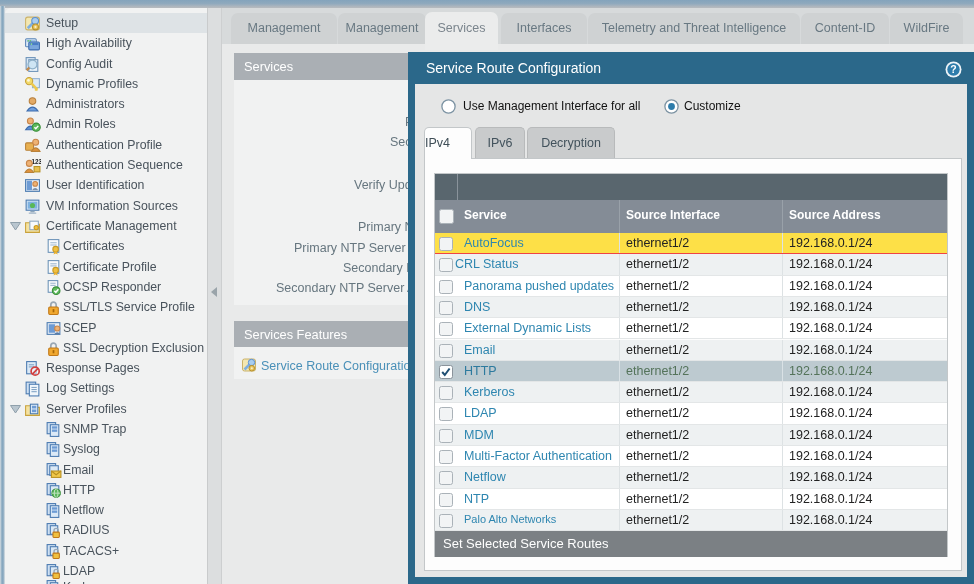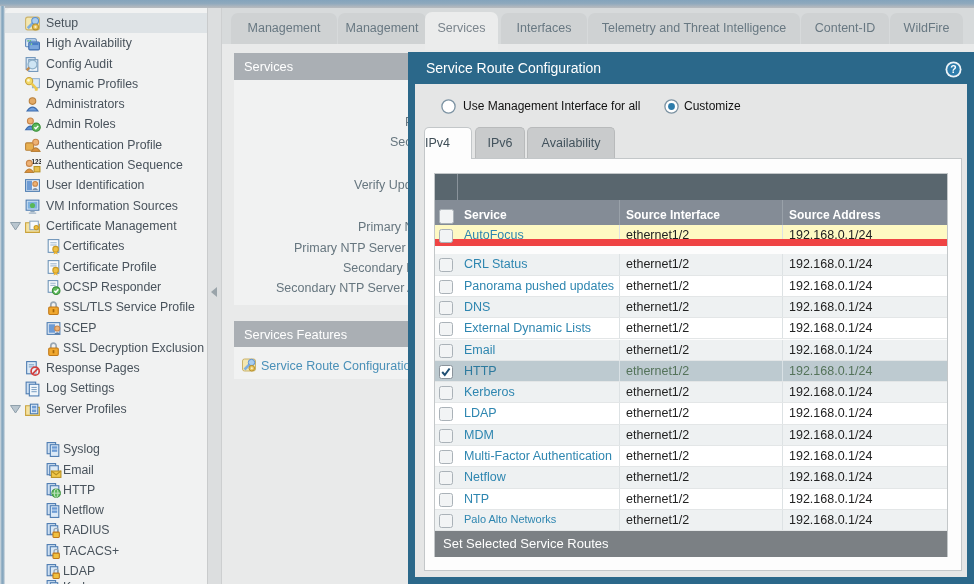--- a/index.html
+++ b/index.html
@@ -205,20 +205,29 @@
       <svg style="left:5px;top:6px" width="11" height="9" viewBox="0 0 11 9">
         <path d="M0.5 0.5 L10.5 0.5 L5.5 8z" fill="#b9c6cf" stroke="#8fa0ab" stroke-width="1"></path>
       </svg>
       <svg style="left:19px" width="17" height="17" viewBox="0 0 16 16">
         <path d="M1.5 4.5 l0 9 13 0 0 -7.5 -7 0 -1.5 -1.5 z" fill="#f5e2a0" stroke="#c8a23c"></path>
         <rect x="6" y="3" width="7" height="9" fill="#dbe9f6" stroke="#4a7ab0"></rect>
         <rect x="7.5" y="4.5" width="4" height="2.5" fill="#6d9bd4"></rect>
         <rect x="7.5" y="8" width="4" height="2.5" fill="#6d9bd4"></rect>
       </svg>
       <span class="lbl" style="left:41px">Server Profiles</span>
+    </div>
+<div class="srow" style="top:411px">
+      <svg style="left:40px" width="17" height="17" viewBox="0 0 16 16">
+        <rect x="2" y="1.5" width="8" height="10.5" fill="#cfe0f2" stroke="#4a7ab0"></rect>
+        <rect x="5" y="3.5" width="8" height="11" fill="#dbe9f6" stroke="#4a7ab0"></rect>
+        <rect x="6.5" y="5" width="5" height="2.2" fill="#6d9bd4"></rect>
+        <rect x="6.5" y="8" width="5" height="2.2" fill="#6d9bd4"></rect>
+      </svg>
+      <span class="lbl" style="left:58px">SNMP Trap</span>
     </div>
 <div class="srow" style="top:431px">
       <svg style="left:40px" width="17" height="17" viewBox="0 0 16 16">
         <rect x="2" y="1.5" width="8" height="10.5" fill="#cfe0f2" stroke="#4a7ab0"></rect>
         <rect x="5" y="3.5" width="8" height="11" fill="#dbe9f6" stroke="#4a7ab0"></rect>
         <rect x="6.5" y="5" width="5" height="2.2" fill="#6d9bd4"></rect>
         <rect x="6.5" y="8" width="5" height="2.2" fill="#6d9bd4"></rect>
       </svg>
       <span class="lbl" style="left:58px">Syslog</span>
     </div>
@@ -334,51 +343,51 @@
         <circle cx="7.5" cy="7.5" r="6.6" fill="#fff" stroke="#7c93a3" stroke-width="1.3"></circle>
       </svg>
 <div style="position:absolute;left:48px;top:15px;font-size:12px;color:#111;line-height:15px;">Use Management Interface for all</div>
 <svg style="position:absolute;left:249px;top:15px" width="15" height="15" viewBox="0 0 15 15">
         <circle cx="7.5" cy="7.5" r="6.6" fill="#fff" stroke="#7c93a3" stroke-width="1.3"></circle>
         <circle cx="7.5" cy="7.5" r="3.4" fill="#2d7cab"></circle>
       </svg>
 <div style="position:absolute;left:269px;top:15px;font-size:12px;color:#111;line-height:15px;">Customize</div>
 <div style="position:absolute;left:9px;top:43px;width:48px;height:32px;border-radius:5px 5px 0 0;background:#fdfdfd;border:1px solid #c3c7c9;border-bottom:none;z-index:2;color:#3f4e57;font-size:12.5px;text-align:left;line-height:31px;">IPv4</div>
 <div style="position:absolute;left:60px;top:43px;width:50px;height:32px;border-radius:5px 5px 0 0;background:#c9cbcc;border:1px solid #b8babb;border-bottom:none;color:#42525c;font-size:12.5px;text-align:center;line-height:31px;">IPv6</div>
-<div style="position:absolute;left:112px;top:43px;width:88px;height:32px;border-radius:5px 5px 0 0;background:#c9cbcc;border:1px solid #b8babb;border-bottom:none;color:#42525c;font-size:12.5px;text-align:center;line-height:31px;">Availability</div>
+<div style="position:absolute;left:112px;top:43px;width:88px;height:32px;border-radius:5px 5px 0 0;background:#c9cbcc;border:1px solid #b8babb;border-bottom:none;color:#42525c;font-size:12.5px;text-align:center;line-height:31px;">Decryption</div>
 <div style="position:absolute;left:9px;top:74px;width:538px;height:413px;background:#fdfdfd;border:1px solid #c3c7c9;z-index:1;">
 <div style="position:absolute;left:9px;top:14px;width:514px;height:384px;border:1px solid #c3c7c9;">
 <div style="position:absolute;left:0;top:0;width:100%;height:26px;background:#59666e;">
             <div style="position:absolute;left:22px;top:0;width:1px;height:26px;background:#8a939b;"></div>
           </div>
 <div style="position:absolute;left:0;top:26px;width:100%;height:33px;background:#848c96;">
 <svg style="position:absolute;left:4px;top:9px" width="15" height="15" viewBox="0 0 15 15">
               <rect x="0.5" y="0.5" width="14" height="14" rx="2" fill="#f2f4f5" stroke="#aab2b8"></rect>
             </svg>
 <div style="position:absolute;left:29px;top:8px;font-size:12px;font-weight:bold;color:#fff;">Service</div>
 <div style="position:absolute;left:191px;top:8px;font-size:12px;font-weight:bold;color:#fff;">Source Interface</div>
 <div style="position:absolute;left:354px;top:8px;font-size:12px;font-weight:bold;color:#fff;">Source Address</div>
 <div style="position:absolute;left:184px;top:0;width:1px;height:33px;background:#99a1a9;"></div>
 <div style="position:absolute;left:347px;top:0;width:1px;height:33px;background:#99a1a9;"></div>
 </div>
-<div style="position:absolute;left:0;top:51px;width:100%;height:21.3px;background:#fef9c3;border-bottom:7px solid #ef4444;">
+<div style="position:absolute;left:0;top:59.0px;width:100%;height:21.3px;background:#fde047;border-bottom:1px solid #ef4444;">
 <svg style="position:absolute;left:4px;top:4px" width="14" height="14" viewBox="0 0 14 14">
               <rect x="0.5" y="0.5" width="13" height="13" rx="2" fill="#f2f4f5" stroke="#aab2b8"></rect>
             </svg>
 <div style="position:absolute;left:29px;top:3px;font-size:12.5px;color:#2e86b0;white-space:nowrap;">AutoFocus</div>
 <div style="position:absolute;left:191px;top:3px;font-size:12.5px;color:#222;">ethernet1/2</div>
 <div style="position:absolute;left:354px;top:3px;font-size:12.5px;color:#222;">192.168.0.1/24</div>
 <div style="position:absolute;left:184px;top:0;width:1px;height:100%;background:#dde2e4;"></div>
 <div style="position:absolute;left:347px;top:0;width:1px;height:100%;background:#dde2e4;"></div>
 </div>
 <div style="position:absolute;left:0;top:80.3px;width:100%;height:21.3px;background:#eef1f2;border-bottom:1px solid #e3e6e7;">
 <svg style="position:absolute;left:4px;top:4px" width="14" height="14" viewBox="0 0 14 14">
               <rect x="0.5" y="0.5" width="13" height="13" rx="2" fill="#f2f4f5" stroke="#aab2b8"></rect>
             </svg>
-<div style="position:absolute;left:29px;top:3px;font-size:12.5px;color:#2e86b0;white-space:nowrap;">CRL Status</div>
+<div style="position:absolute;left:20px;top:3px;font-size:12.5px;color:#2e86b0;white-space:nowrap;">CRL Status</div>
 <div style="position:absolute;left:191px;top:3px;font-size:12.5px;color:#222;">ethernet1/2</div>
 <div style="position:absolute;left:354px;top:3px;font-size:12.5px;color:#222;">192.168.0.1/24</div>
 <div style="position:absolute;left:184px;top:0;width:1px;height:100%;background:#dde2e4;"></div>
 <div style="position:absolute;left:347px;top:0;width:1px;height:100%;background:#dde2e4;"></div>
 </div>
 <div style="position:absolute;left:0;top:101.6px;width:100%;height:21.3px;background:#ffffff;border-bottom:1px solid #e3e6e7;">
 <svg style="position:absolute;left:4px;top:4px" width="14" height="14" viewBox="0 0 14 14">
               <rect x="0.5" y="0.5" width="13" height="13" rx="2" fill="#f2f4f5" stroke="#aab2b8"></rect>
             </svg>
 <div style="position:absolute;left:29px;top:3px;font-size:12.5px;color:#2e86b0;white-space:nowrap;">Panorama pushed updates</div>

